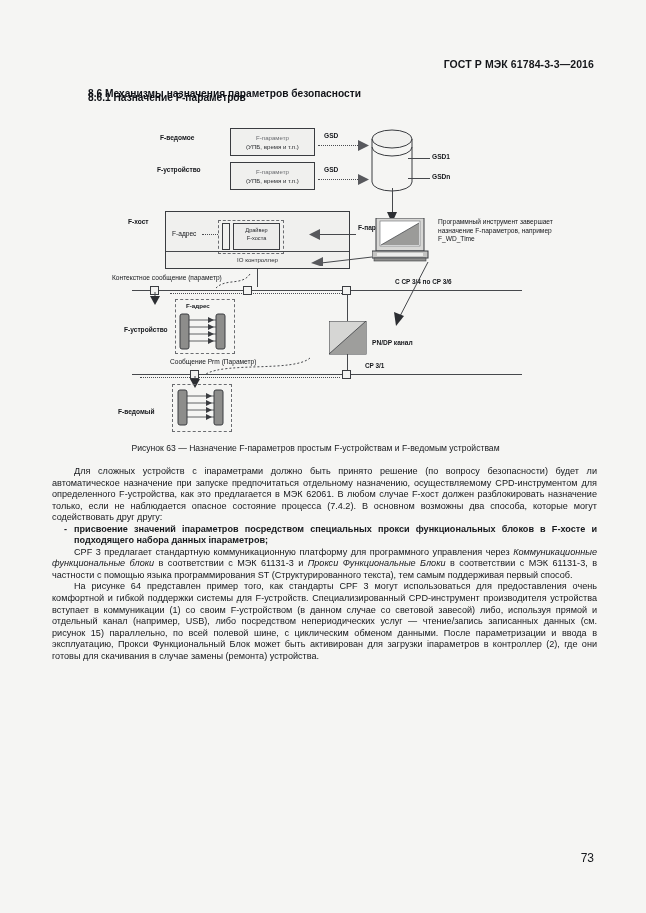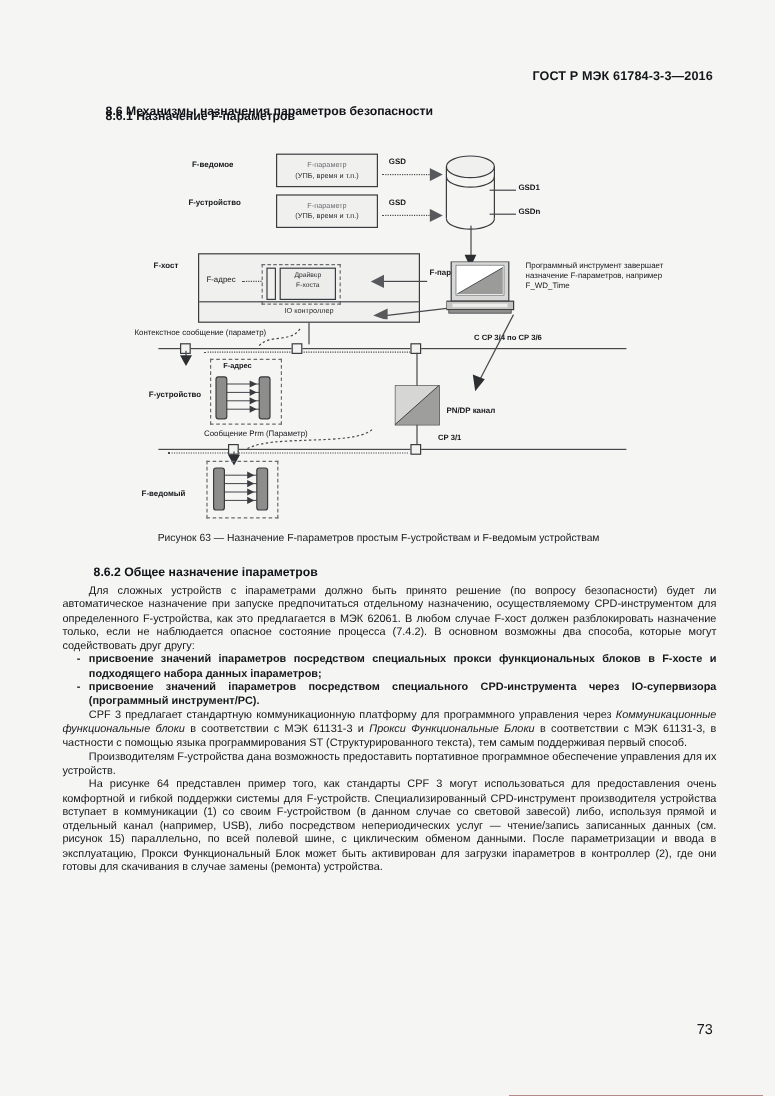--- a/index.html
+++ b/index.html
@@ -331,23 +331,20 @@
         <polygon points="30,20 36,23 30,26"></polygon>
         <polygon points="30,27 36,30 30,33"></polygon>
       </g>
     </svg>
     <div class="lbl b" style="left:8px; top:282px;">F-ведомый</div>
   </div>
 
   <div class="figcaption">Рисунок 63 — Назначение F-параметров простым F-устройствам и F-ведомым устройствам</div>
 
   <div class="body">
-    <div class="h3-inline">8.6.2  Общее назначение iпараметров</div>
     <p>Для сложных устройств с iпараметрами должно быть принято решение (по вопросу безопасности) будет ли автоматическое назначение при запуске предпочитаться отдельному назначению, осуществляемому CPD-инструментом для определенного F-устройства, как это предлагается в МЭК 62061. В любом случае F-хост должен разблокировать назначение только, если не наблюдается опасное состояние процесса (7.4.2). В основном возможны два способа, которые могут содействовать друг другу:</p>
     <p class="dash">присвоение значений iпараметров посредством специальных прокси функциональных блоков в F-хосте и подходящего набора данных iпараметров;</p>
-    <p class="dash">присвоение значений iпараметров посредством специального CPD-инструмента через IO-супервизора (программный инструмент/PC).</p>
     <p><span>CPF 3 предлагает стандартную коммуникационную платформу для программного управления через </span><span class="ital">Коммуникационные функциональные блоки</span><span> в соответствии с МЭК 61131-3 и </span><span class="ital">Прокси Функциональные Блоки</span><span> в соответствии с МЭК 61131-3, в частности с помощью языка программирования ST (Структурированного текста), тем самым поддерживая первый способ.</span></p>
-    <p>Производителям F-устройства дана возможность предоставить портативное программное обеспечение управления для их устройств.</p>
     <p>На рисунке 64 представлен пример того, как стандарты CPF 3 могут использоваться для предоставления очень комфортной и гибкой поддержки системы для F-устройств. Специализированный CPD-инструмент производителя устройства вступает в коммуникации (1) со своим F-устройством (в данном случае со световой завесой) либо, используя прямой и отдельный канал (например, USB), либо посредством непериодических услуг — чтение/запись записанных данных (см. рисунок 15) параллельно, по всей полевой шине, с циклическим обменом данными. После параметризации и ввода в эксплуатацию, Прокси Функциональный Блок может быть активирован для загрузки iпараметров в контроллер (2), где они готовы для скачивания в случае замены (ремонта) устройства.</p>
   </div>
 
   <div class="pageno">73</div>
 </div>
 
 </body></html>

